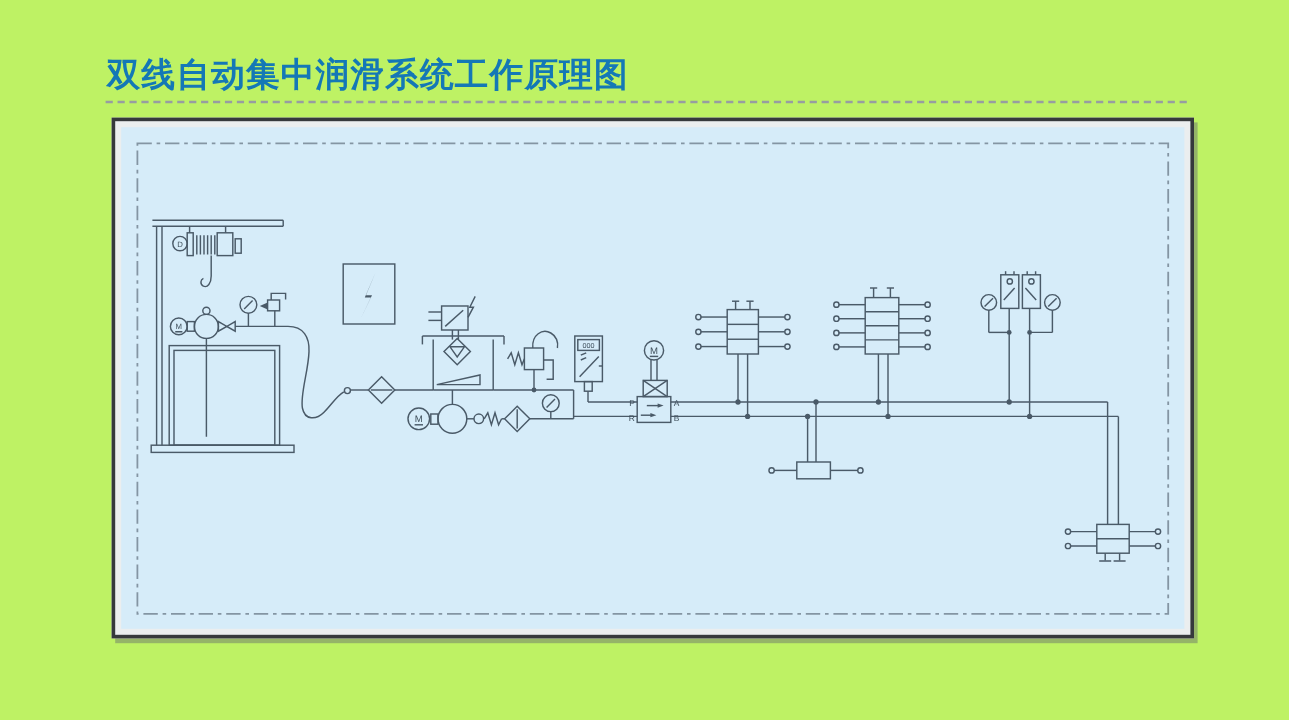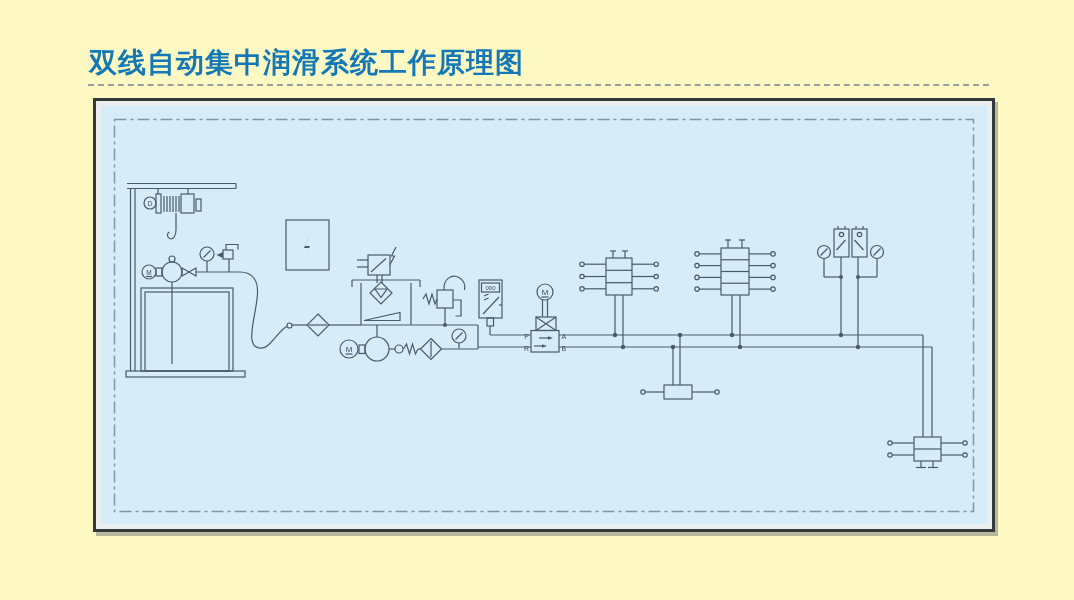--- a/index.html
+++ b/index.html
@@ -1,18 +1,18 @@
 <!DOCTYPE html>
 <html><head>
 <meta charset="utf-8">
 <style>
   html,body{margin:0;padding:0;}
   .stage{
     position:relative;width:1074px;height:600px;overflow:hidden;
-    background:#fef9c3;font-family:"Liberation Sans",sans-serif;
+    background:#bef264;font-family:"Liberation Sans",sans-serif;
   }
   .title{
     position:absolute;left:89px;top:44px;
     font-size:28px;font-weight:bold;color:#1478b6;letter-spacing:1px;
     white-space:nowrap;
   }
   .title-sep{
     position:absolute;left:88px;top:84px;width:901px;height:0;
     border-top:2px dashed #979da1;
   }

